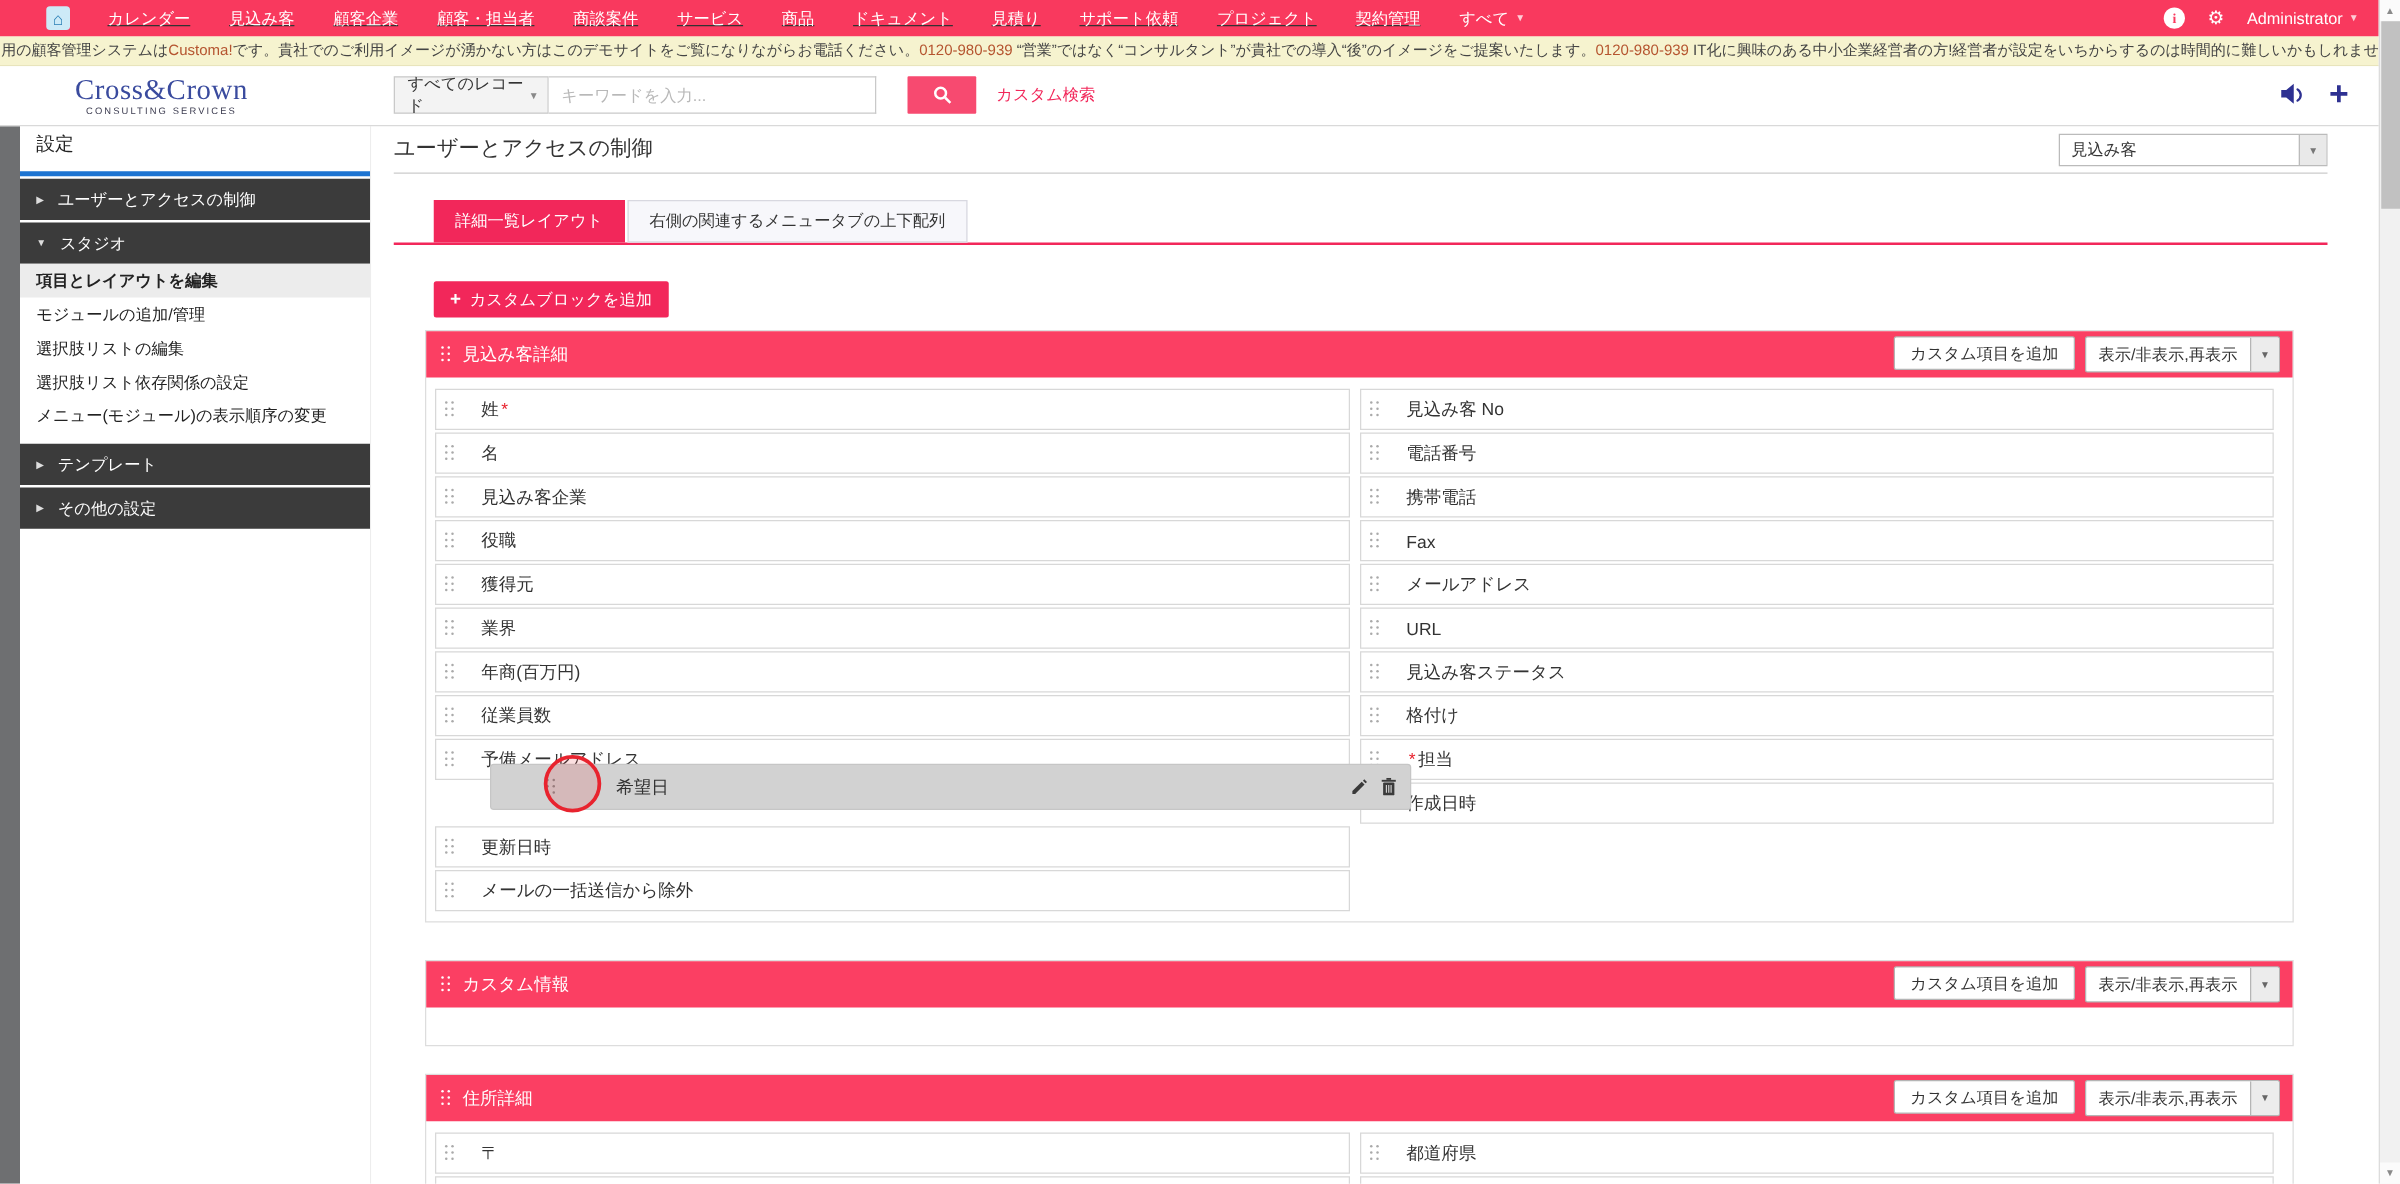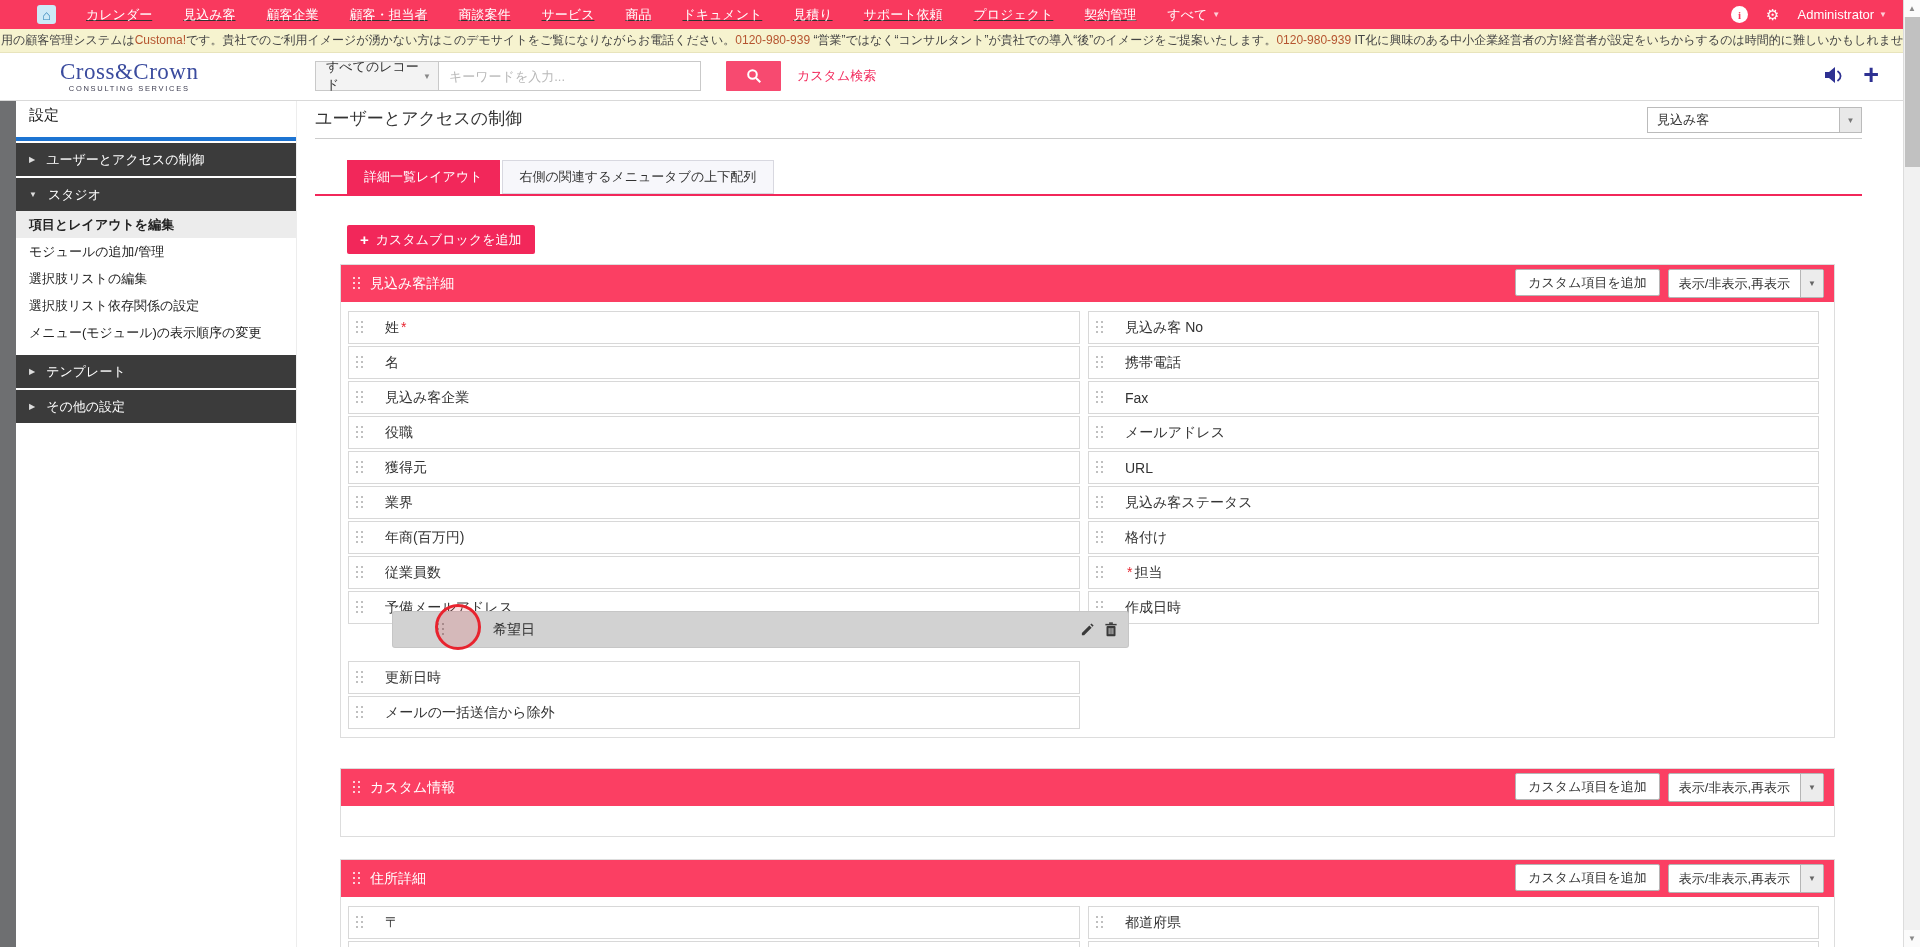--- a/index.html
+++ b/index.html
@@ -285,20 +285,24 @@
               <span class="field-label">メールの一括送信から除外</span>
             </div>
           </div>
         <div class="fcol rcol">
             <div class="field-row">
               <span class="dots"></span>
               <span class="field-label">見込み客 No</span>
             </div>
             <div class="field-row">
               <span class="dots"></span>
+              <span class="field-label">電話番号</span>
+            </div>
+            <div class="field-row">
+              <span class="dots"></span>
               <span class="field-label">携帯電話</span>
             </div>
             <div class="field-row">
               <span class="dots"></span>
               <span class="field-label">Fax</span>
             </div>
             <div class="field-row">
               <span class="dots"></span>
               <span class="field-label">メールアドレス</span>
             </div>

